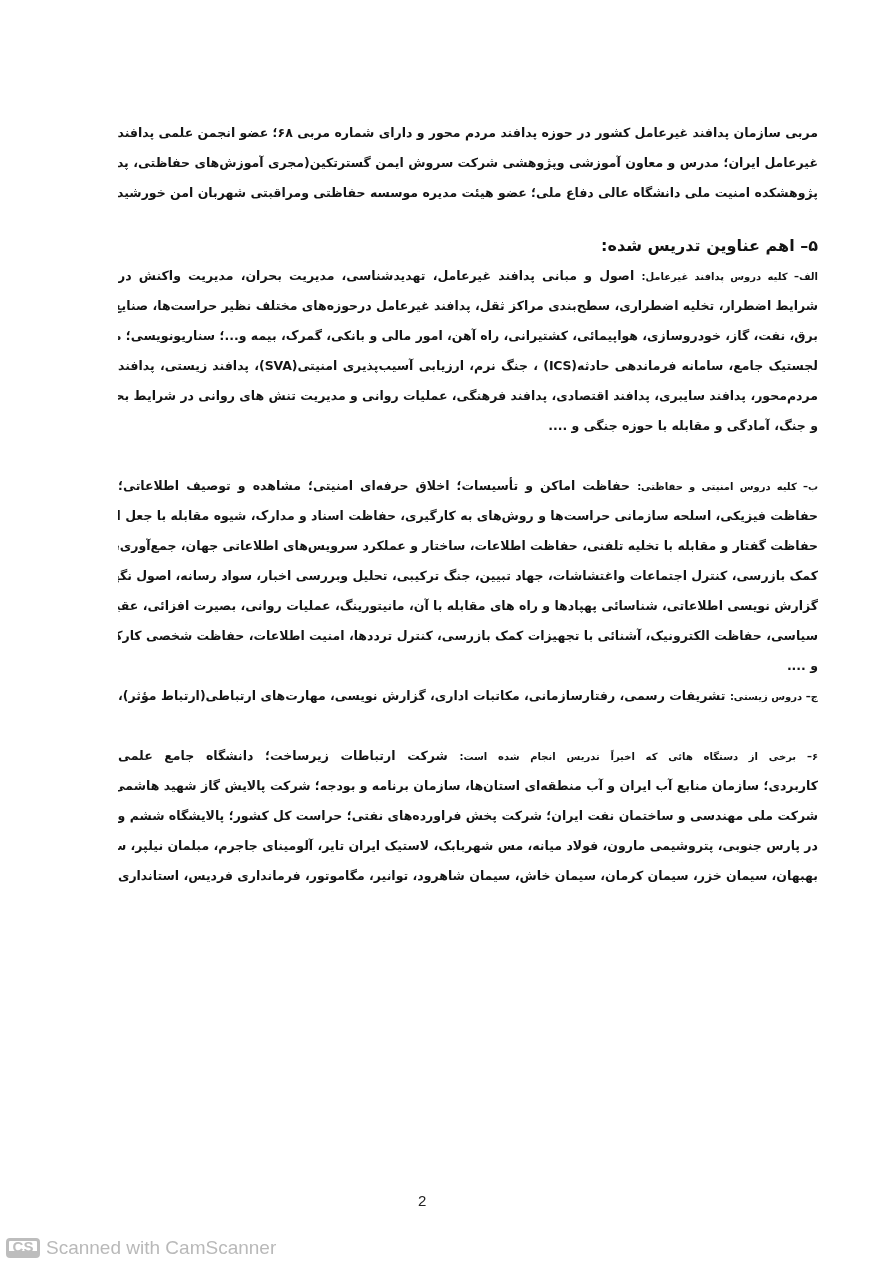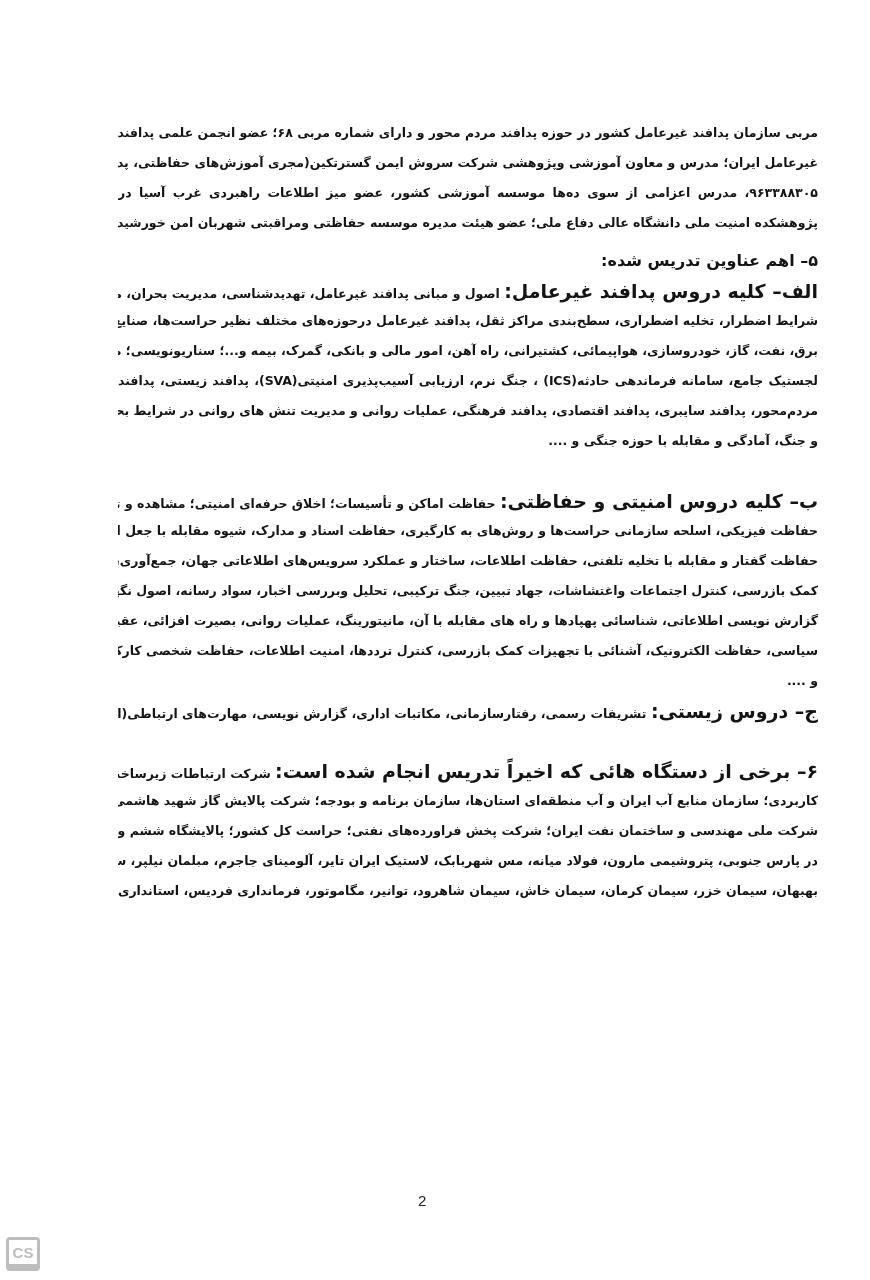--- a/index.html
+++ b/index.html
@@ -9,48 +9,47 @@
   }
   .page { position: absolute; left: 118px; top: 118px; width: 700px; }
   .line {
     direction: rtl; text-align: justify; text-align-last: justify;
     font-size: 12.5px; font-weight: 600; height: 30px; line-height: 30px;
     white-space: nowrap; overflow: hidden; letter-spacing: -0.2px;
   }
   .line.last { text-align-last: right; }
   .heading {
     direction: rtl; text-align: right; font-size: 16px; font-weight: 800;
-    height: 30px; line-height: 30px; 
+    height: 30px; line-height: 30px; margin-top: 15px;
   }
-  b.lead { font-weight: 800; font-size: 19px; }
+  b.lead { font-weight: 800; font-size: 10px; }
   .gap { height: 30px; }
   .gap-sm { height: 8px; }
   .page-number {
     position: absolute; left: 418px; top: 1192px; font-size: 15px;
     font-family: "Liberation Sans", sans-serif; color: #222;
   }
   .watermark {
     position: absolute; left: 6px; top: 1237px; display: flex; align-items: center;
     color: #b9b9b9; font-family: "Liberation Sans", sans-serif; font-size: 19px;
   }
   .cs-logo {
-    width: 34px; height: 34px; border: 3px solid #bdbdbd; border-radius: 4px;
+    width: 34px; height: 20px; border: 3px solid #bdbdbd; border-radius: 4px;
     box-sizing: border-box; display: flex; align-items: center; justify-content: center;
     font-weight: 700; font-size: 15px; color: #bdbdbd; margin-right: 6px;
     border-bottom-width: 7px;
   }
 </style>
 </head>
 <body>
 
 <div class="page">
   <div>
     <div class="line">مربی سازمان پدافند غیرعامل کشور در حوزه پدافند مردم محور و دارای شماره مربی ۶۸؛ عضو انجمن علمی پدافند</div>
     <div class="line">غیرعامل ایران؛ مدرس و معاون آموزشی وپژوهشی شرکت سروش ایمن گسترتکین(مجری آموزش‌های حفاظتی، پدافند</div>
-    <div class="line">۹۶۳۳۸۸۳۰۵، مدرس اعزامی از سوی ده‌ها موسسه آموزشی کشور، عضو میز اطلاعات راهبردی غرب آسیا در</div>
     <div class="line last">پژوهشکده امنیت ملی دانشگاه عالی دفاع ملی؛ عضو هیئت مدیره موسسه حفاظتی ومراقبتی شهربان امن خورشید.</div>
   </div>
 
   <div class="gap-sm"></div>
   <div class="heading">۵– اهم عناوین تدریس شده:</div>
 
   <div>
     <div class="line"><b class="lead">الف– کلیه دروس پدافند غیرعامل:</b><span> اصول و مبانی پدافند غیرعامل، تهدیدشناسی، مدیریت بحران، مدیریت واکنش در</span></div>
     <div class="line">شرایط اضطرار، تخلیه اضطراری، سطح‌بندی مراکز ثقل، پدافند غیرعامل درحوزه‌های مختلف نظیر حراست‌ها، صنایع آب،</div>
     <div class="line">برق، نفت، گاز، خودروسازی، هواپیمائی، کشتیرانی، راه آهن، امور مالی و بانکی، گمرک، بیمه و...؛ سناریونویسی؛ مدیریت</div>
@@ -83,13 +82,14 @@
     <div class="line">شرکت ملی مهندسی و ساختمان نفت ایران؛ شرکت پخش فراورده‌های نفتی؛ حراست کل کشور؛ پالایشگاه ششم و نهم</div>
     <div class="line">در پارس جنوبی، پتروشیمی مارون، فولاد میانه، مس شهربابک، لاستیک ایران تایر، آلومینای جاجرم، مبلمان نیلپر، سیمان</div>
     <div class="line">بهبهان، سیمان خزر، سیمان کرمان، سیمان خاش، سیمان شاهرود، توانیر، مگاموتور، فرمانداری فردیس، استانداری قم،</div>
   </div>
 </div>
 
 <div class="page-number">2</div>
 
 <div class="watermark">
   <div class="cs-logo">CS</div>
+  <span>Scanned with CamScanner</span>
 </div>
 
 </body></html>

